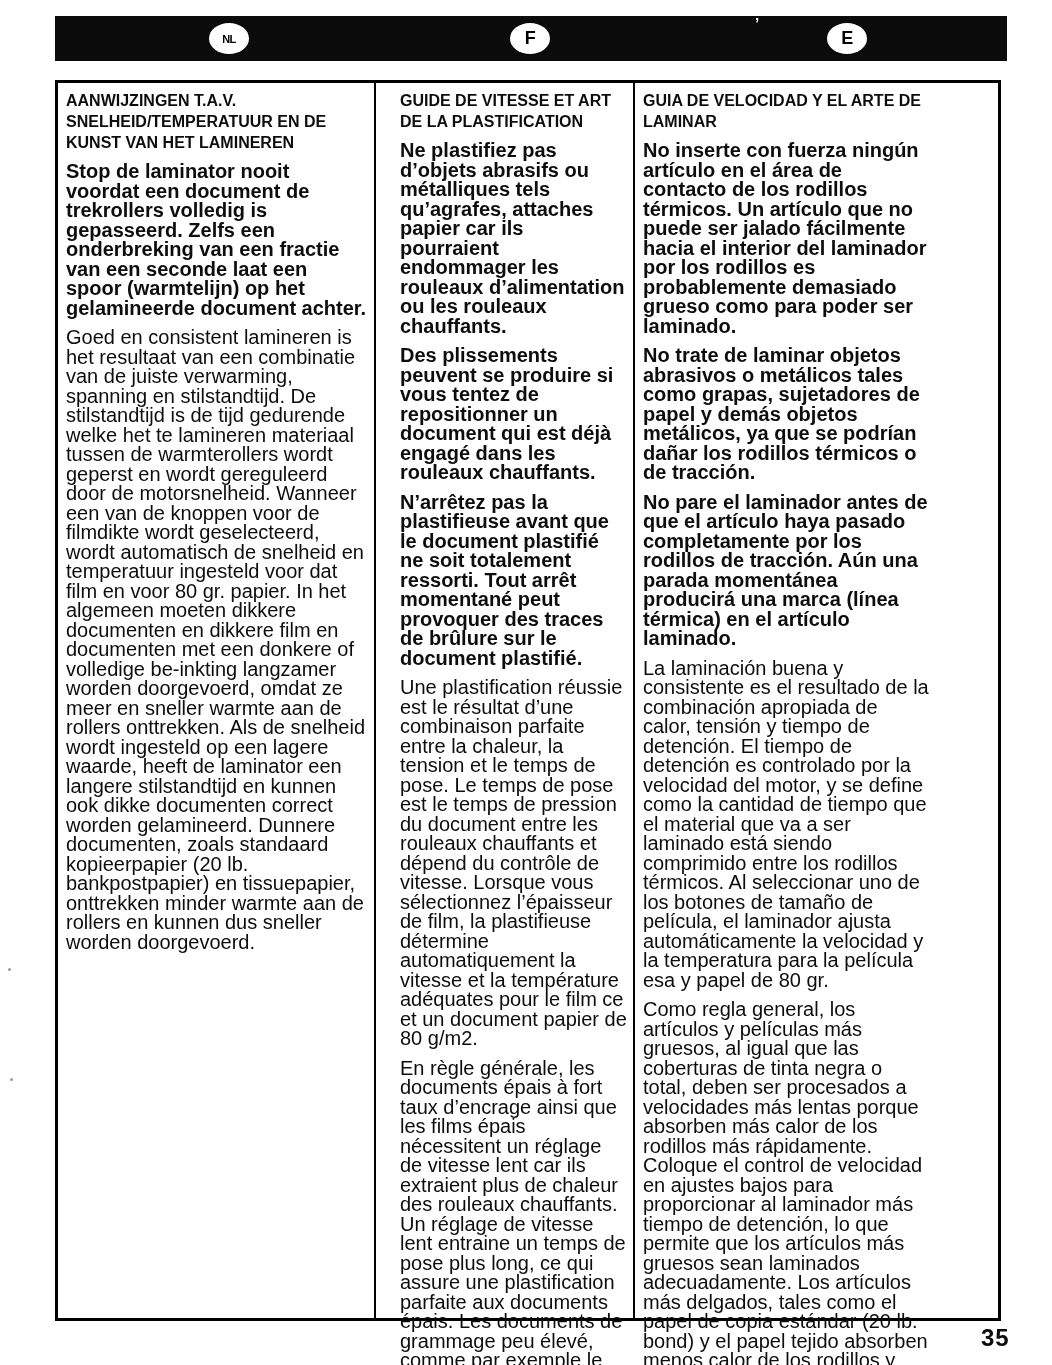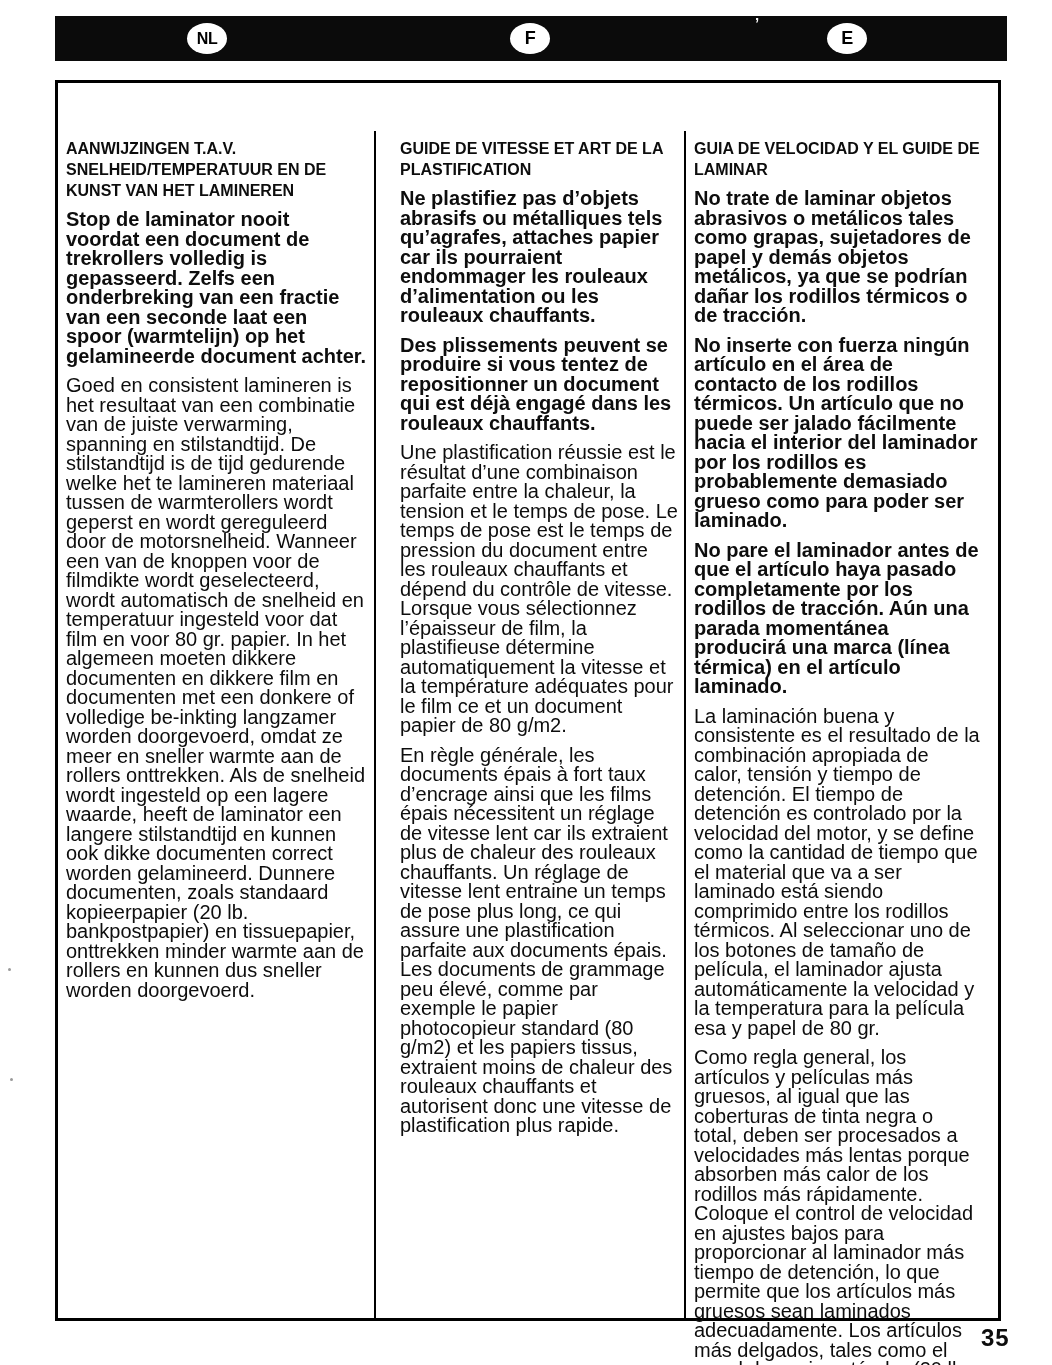--- a/index.html
+++ b/index.html
@@ -33,21 +33,21 @@
     background: #ffffff;
     border-radius: 50%;
     display: flex;
     align-items: center;
     justify-content: center;
     font-weight: bold;
     font-size: 18px;
     color: #000000;
     letter-spacing: -0.5px;
   }
-  .badge-nl { left: 132px; font-size: 16px; }
+  .badge-nl { left: 154px; font-size: 11px; }
   .badge-f  { left: 455px; }
   .badge-e  { left: 772px; }
   .stray-mark {
     position: absolute;
     left: 700px;
     top: -2px;
     color: #ffffff;
     font-size: 15px;
     font-weight: bold;
   }
@@ -60,24 +60,23 @@
     width: 946px;
     height: 1241px;
     border: 3px solid #000000;
     box-sizing: border-box;
     display: flex;
     background: #ffffff;
   }
   .col {
     box-sizing: border-box;
     padding: 7px 6px 0 8px;
-    margin-top: 48px;
   }
   .col-1 { width: 318px; border-right: 2px solid #000000; }
-  .col-2 { width: 310px; border-right: 2px solid #000000; padding-left: 24px; }
+  .col-2 { width: 259px; border-right: 2px solid #000000; padding-left: 24px; }
   .col-3 { width: 301px; }
 
   .col h2 {
     font-size: 16px;
     line-height: 21px;
     font-weight: bold;
     margin: 0 0 9px 0;
     text-transform: none;
   }
   .col p {
@@ -123,28 +122,29 @@
   <section class="col col-1">
     <h2>AANWIJZINGEN T.A.V. SNELHEID/TEMPERATUUR EN DE KUNST VAN HET LAMINEREN</h2>
     <p class="b">Stop de laminator nooit voordat een document de trekrollers volledig is gepasseerd. Zelfs een onderbreking van een fractie van een seconde laat een spoor (warmtelijn) op het gelamineerde document achter.</p>
     <p>Goed en consistent lamineren is het resultaat van een combinatie van de juiste verwarming, spanning en stilstandtijd. De stilstandtijd is de tijd gedurende welke het te lamineren materiaal tussen de warmterollers wordt geperst en wordt gereguleerd door de motorsnelheid. Wanneer een van de knoppen voor de filmdikte wordt geselecteerd, wordt automatisch de snelheid en temperatuur ingesteld voor dat film en voor 80 gr. papier. In het algemeen moeten dikkere documenten en dikkere film en documenten met een donkere of volledige be-inkting langzamer worden doorgevoerd, omdat ze meer en sneller warmte aan de rollers onttrekken. Als de snelheid wordt ingesteld op een lagere waarde, heeft de laminator een langere stilstandtijd en kunnen ook dikke documenten correct worden gelamineerd. Dunnere documenten, zoals standaard kopieerpapier (20 lb. bankpostpapier) en tissuepapier, onttrekken minder warmte aan de rollers en kunnen dus sneller worden doorgevoerd.</p>
   </section>
 
   <section class="col col-2">
     <h2>GUIDE DE VITESSE ET ART DE LA PLASTIFICATION</h2>
     <p class="b">Ne plastifiez pas d’objets abrasifs ou métalliques tels qu’agrafes, attaches papier car ils pourraient endommager les rouleaux d’alimentation ou les rouleaux chauffants.</p>
     <p class="b">Des plissements peuvent se produire si vous tentez de repositionner un document qui est déjà engagé dans les rouleaux chauffants.</p>
+    <p class="b">N’arrêtez pas la plastifieuse avant que le document plastifié ne soit totalement ressorti. Tout arrêt momentané peut provoquer des traces de brûlure sur le document plastifié.</p>
     <p>Une plastification réussie est le résultat d’une combinaison parfaite entre la chaleur, la tension et le temps de pose. Le temps de pose est le temps de pression du document entre les rouleaux chauffants et dépend du contrôle de vitesse. Lorsque vous sélectionnez l’épaisseur de film, la plastifieuse détermine automatiquement la vitesse et la température adéquates pour le film ce et un document papier de 80 g/m2.</p>
     <p>En règle générale, les documents épais à fort taux d’encrage ainsi que les films épais nécessitent un réglage de vitesse lent car ils extraient plus de chaleur des rouleaux chauffants. Un réglage de vitesse lent entraine un temps de pose plus long, ce qui assure une plastification parfaite aux documents épais. Les documents de grammage peu élevé, comme par exemple le papier photocopieur standard (80 g/m2) et les papiers tissus, extraient moins de chaleur des rouleaux chauffants et autorisent donc une vitesse de plastification plus rapide.</p>
   </section>
 
   <section class="col col-3">
-    <h2>GUIA DE VELOCIDAD Y EL GUIDE DE LAMINAR</h2>
+    <h2>GUIA DE VELOCIDAD Y EL ARTE DE LAMINAR</h2>
+    <p class="b">No inserte con fuerza ningún artículo en el área de contacto de los rodillos térmicos. Un artículo que no puede ser jalado fácilmente hacia el interior del laminador por los rodillos es probablemente demasiado grueso como para poder ser laminado.</p>
     <p class="b">No trate de laminar objetos abrasivos o metálicos tales como grapas, sujetadores de papel y demás objetos metálicos, ya que se podrían dañar los rodillos térmicos o de tracción.</p>
-    <p class="b">No inserte con fuerza ningún artículo en el área de contacto de los rodillos térmicos. Un artículo que no puede ser jalado fácilmente hacia el interior del laminador por los rodillos es probablemente demasiado grueso como para poder ser laminado.</p>
     <p class="b">No pare el laminador antes de que el artículo haya pasado completamente por los rodillos de tracción. Aún una parada momentánea producirá una marca (línea térmica) en el artículo laminado.</p>
     <p>La laminación buena y consistente es el resultado de la combinación apropiada de calor, tensión y tiempo de detención. El tiempo de detención es controlado por la velocidad del motor, y se define como la cantidad de tiempo que el material que va a ser laminado está siendo comprimido entre los rodillos térmicos. Al seleccionar uno de los botones de tamaño de película, el laminador ajusta automáticamente la velocidad y la temperatura para la película esa y papel de 80 gr.</p>
     <p>Como regla general, los artículos y películas más gruesos, al igual que las coberturas de tinta negra o total, deben ser procesados a velocidades más lentas porque absorben más calor de los rodillos más rápidamente. Coloque el control de velocidad en ajustes bajos para proporcionar al laminador más tiempo de detención, lo que permite que los artículos más gruesos sean laminados adecuadamente. Los artículos más delgados, tales como el papel de copia estándar (20 lb. bond) y el papel tejido absorben menos calor de los rodillos y pueden ser procesados a una mayor velocidad.</p>
   </section>
 
 </div>
 
 <div class="page-number">35</div>
 
 <span class="speck speck-1"></span>

